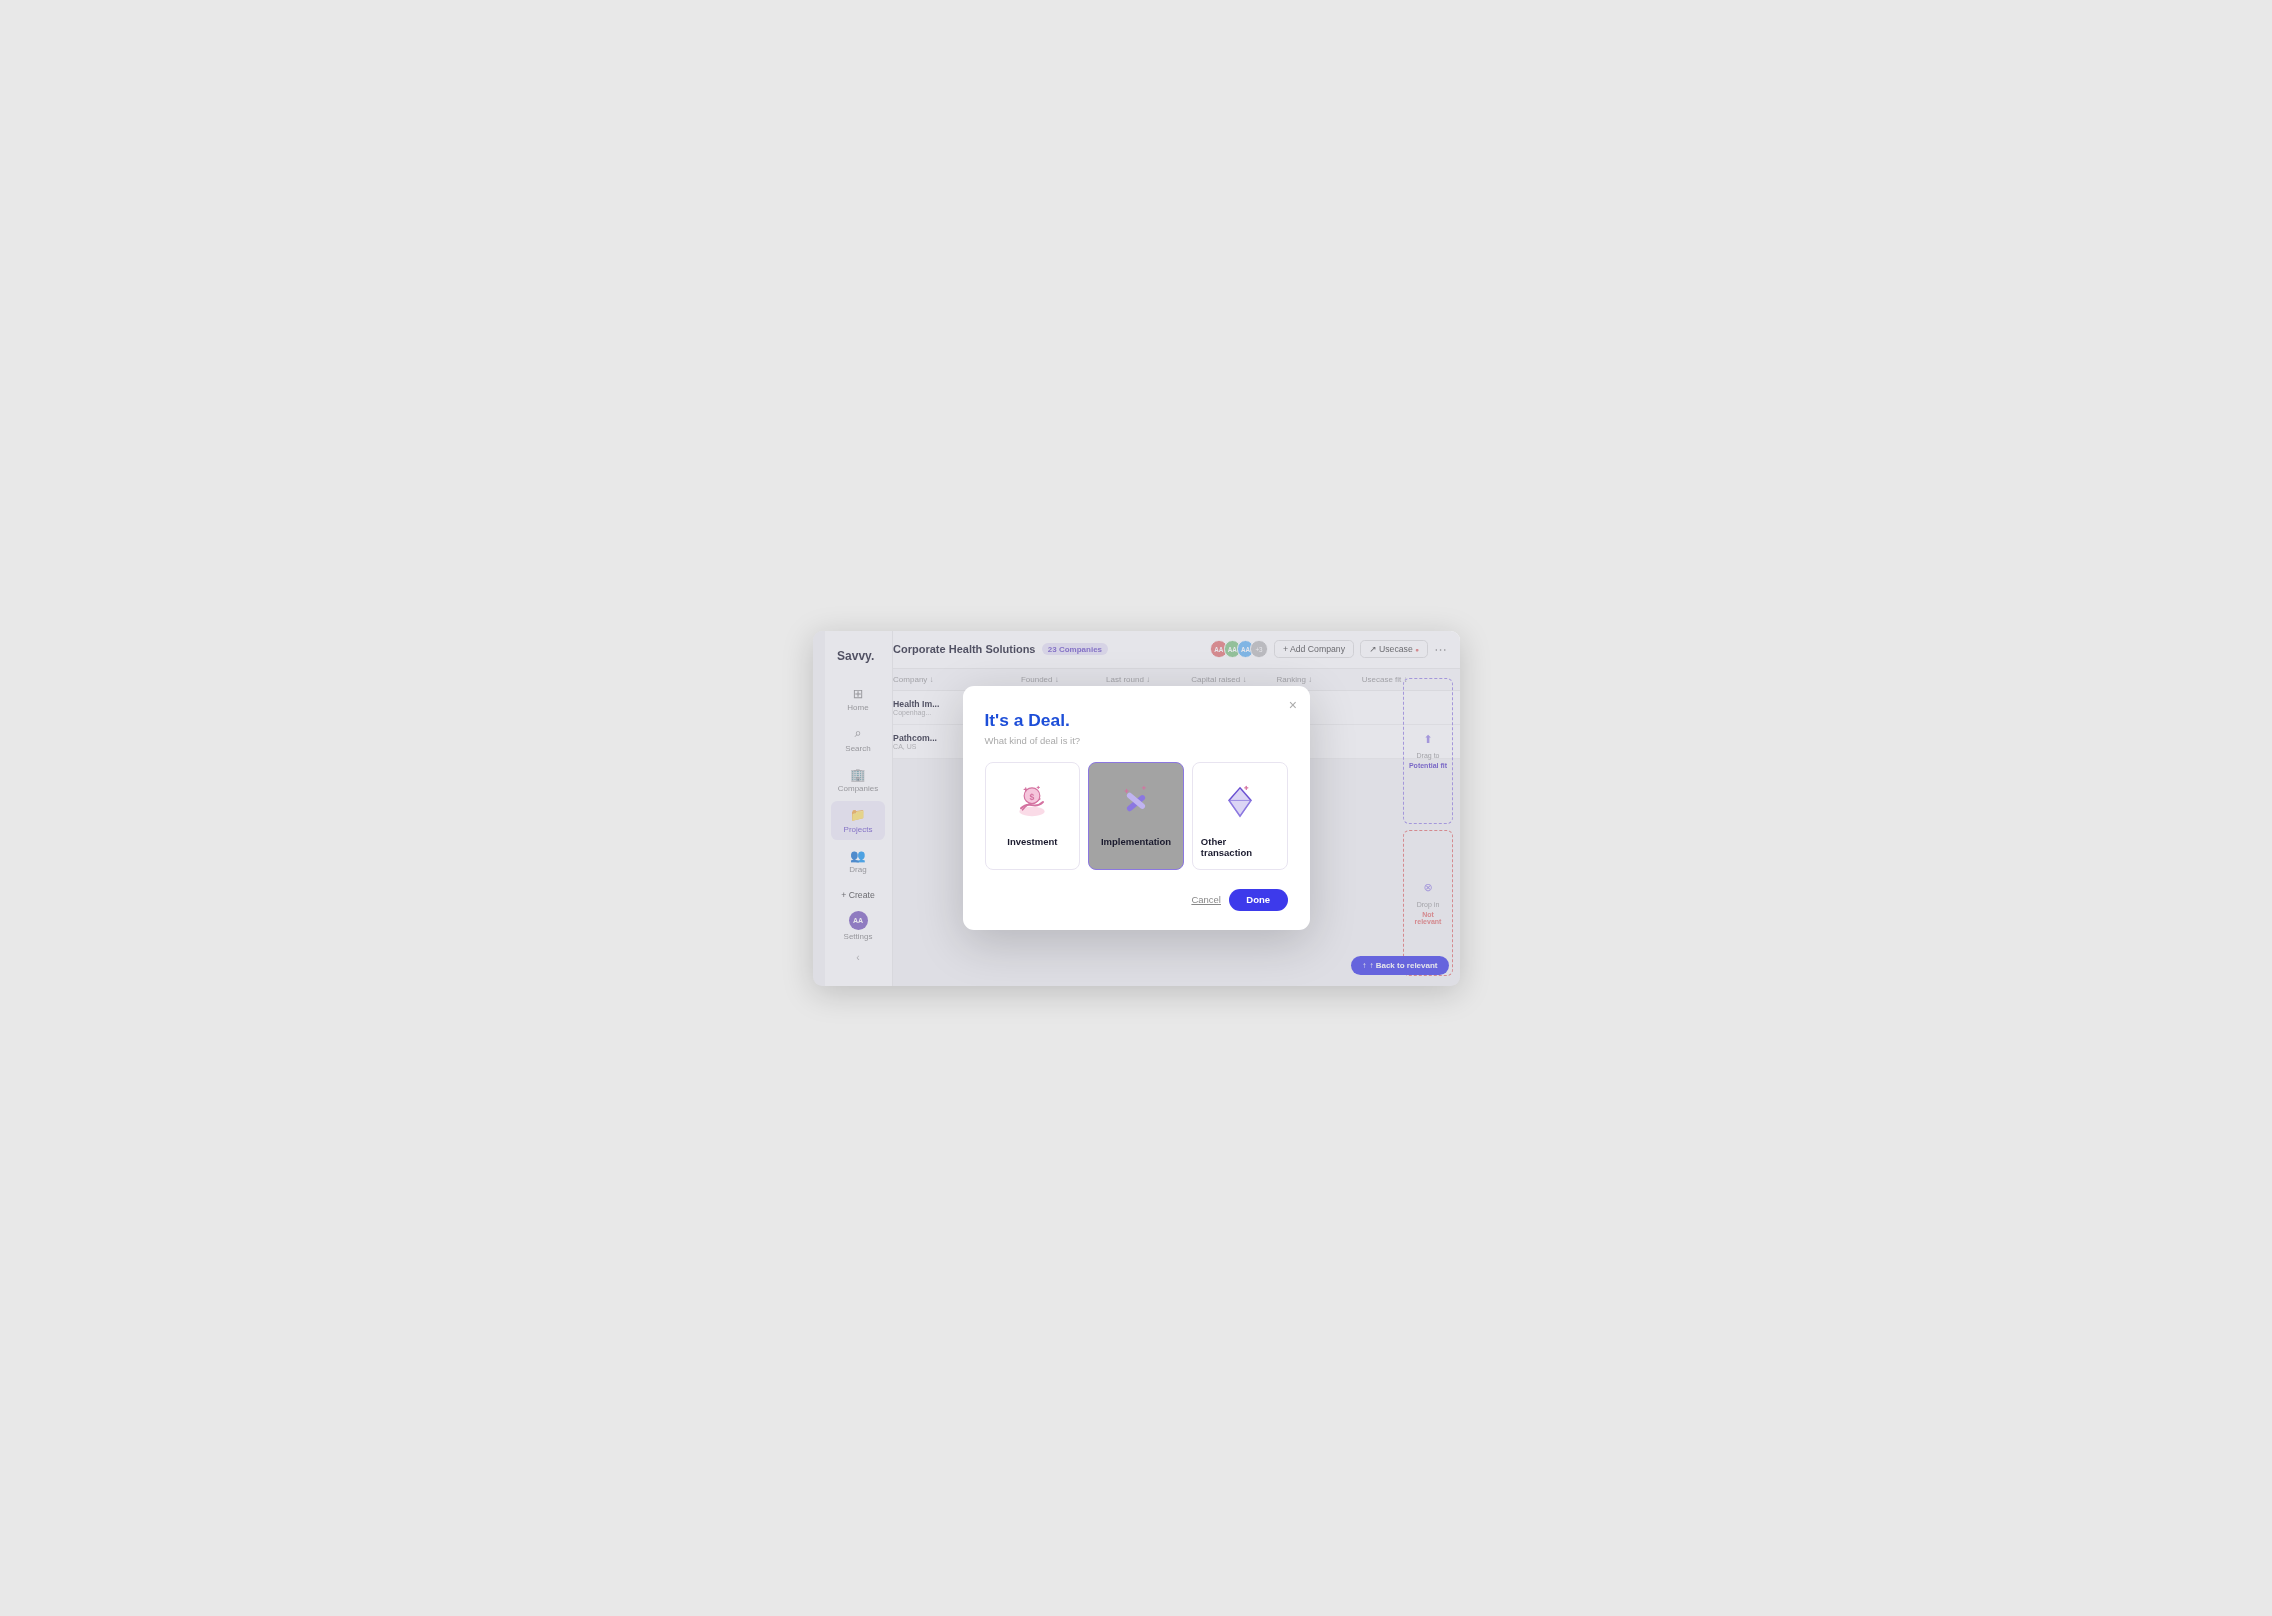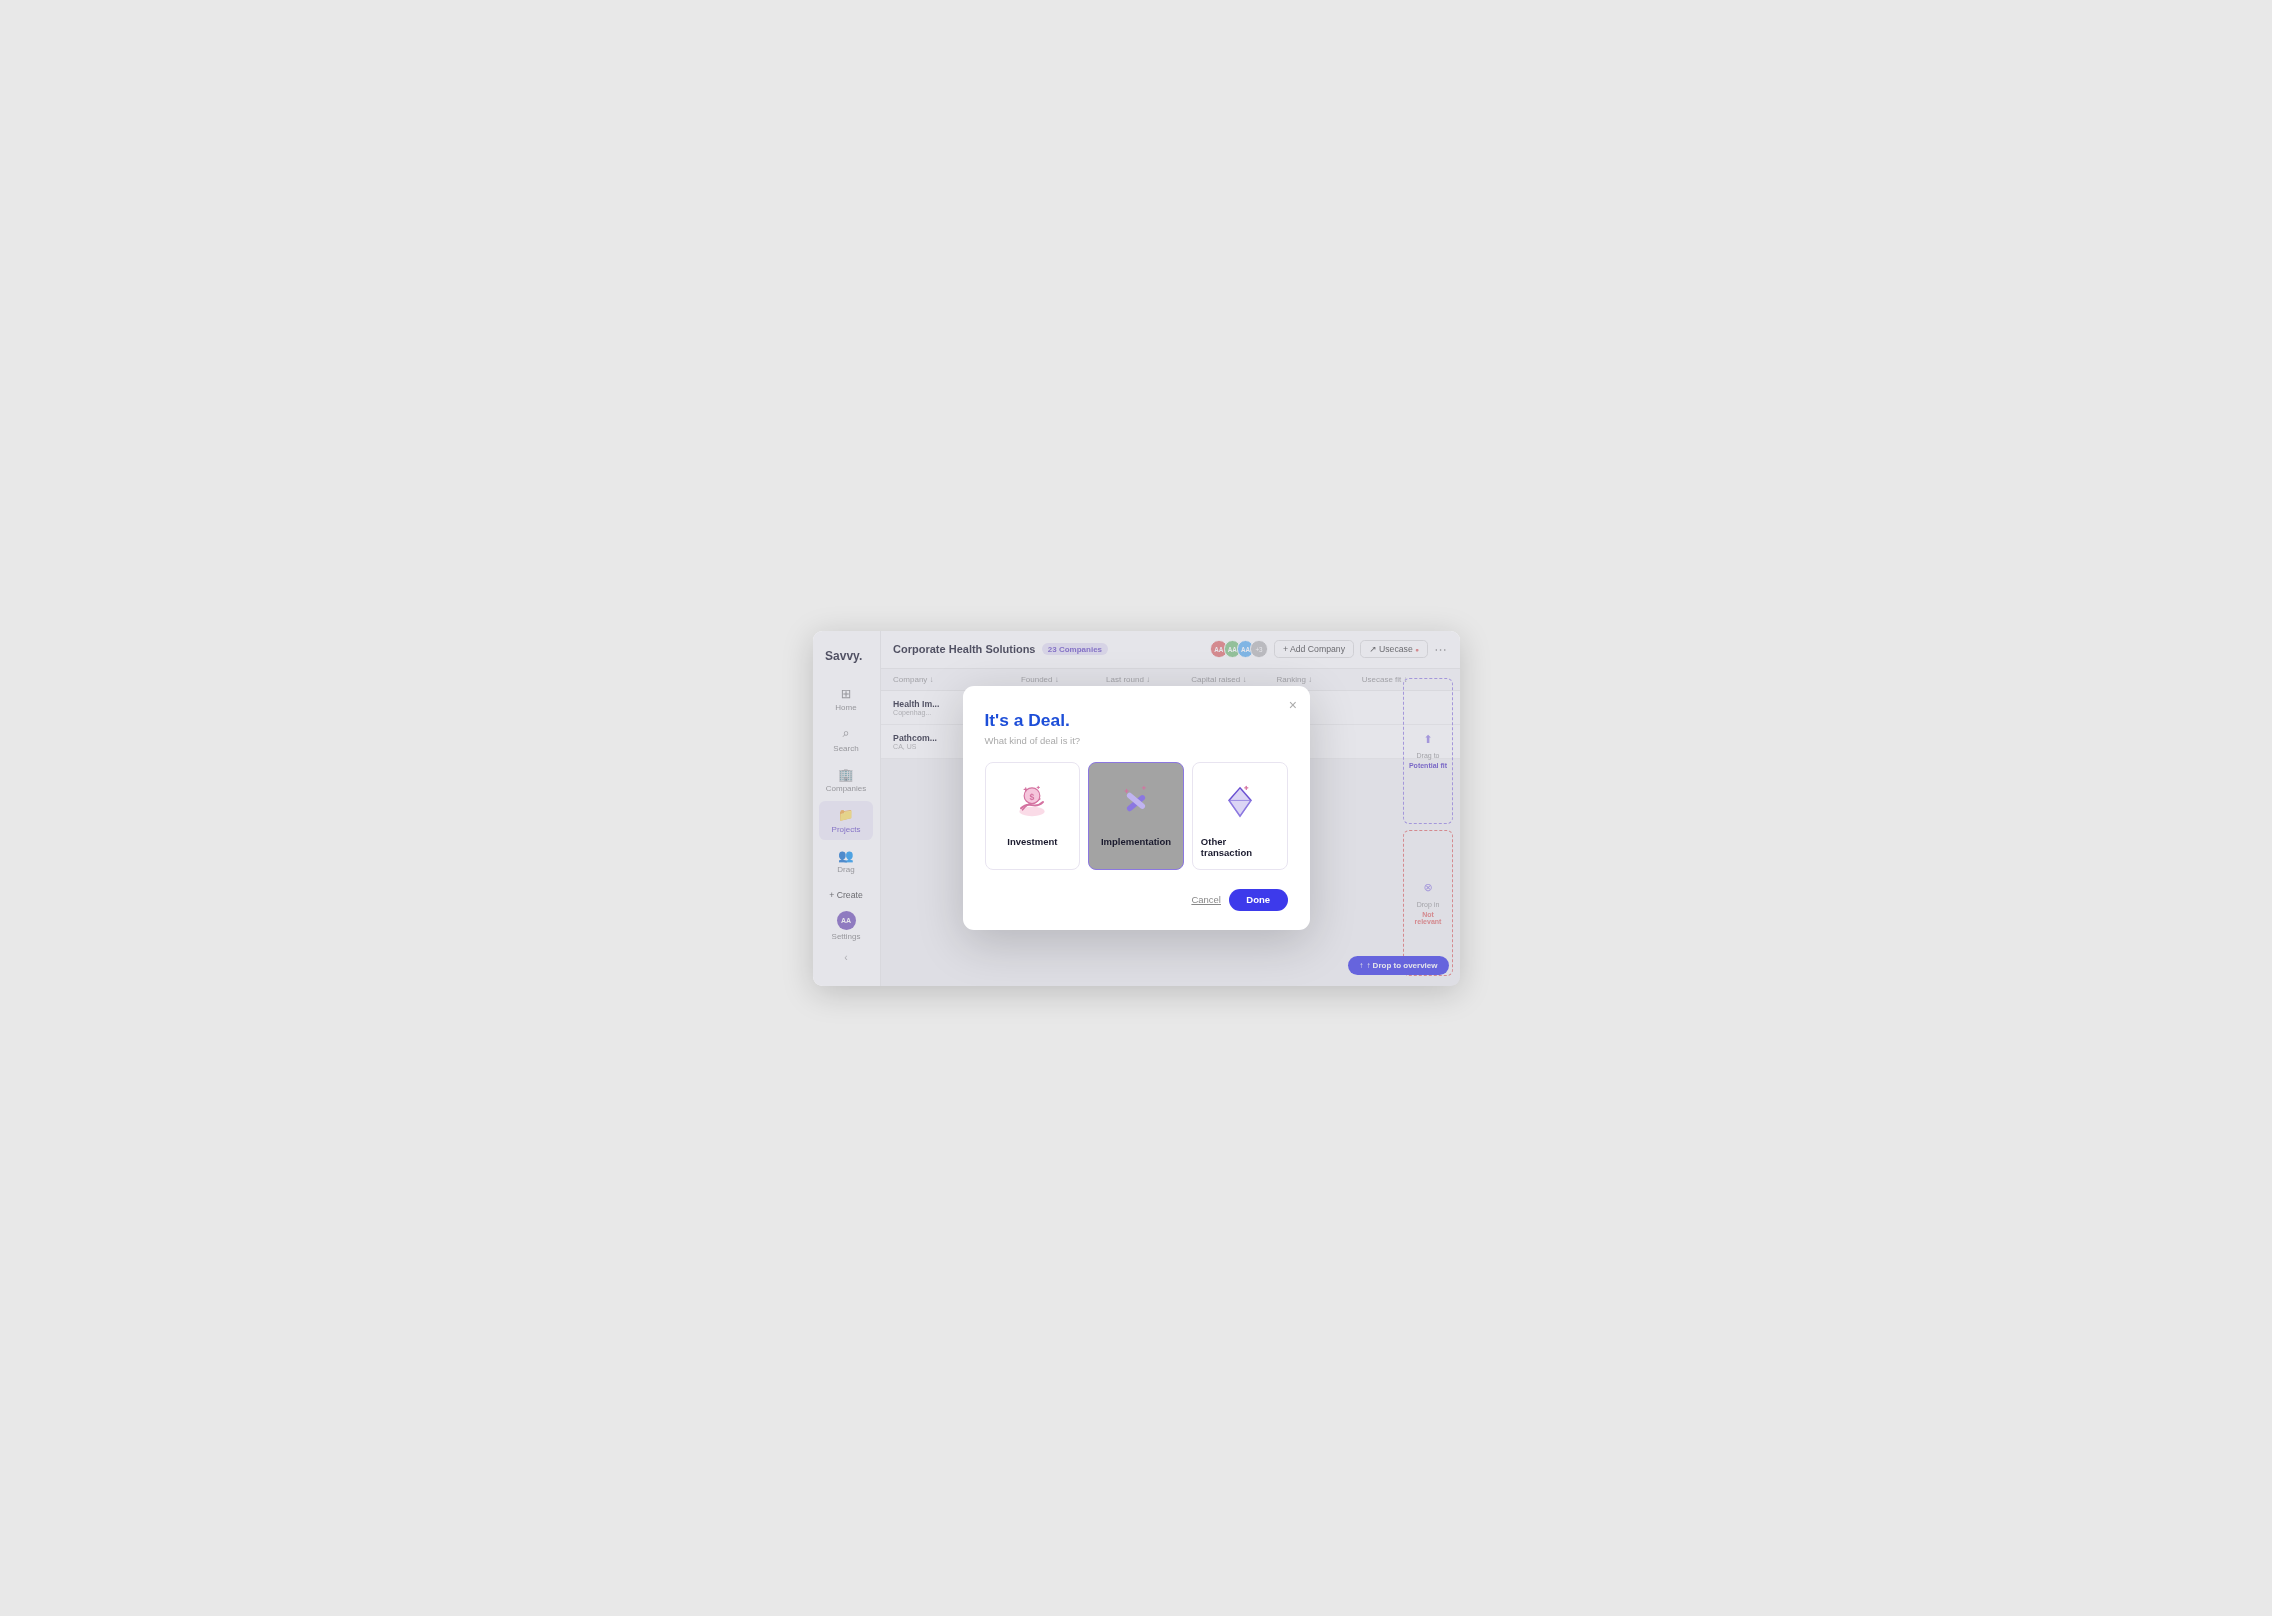--- a/index.html
+++ b/index.html
@@ -17,21 +17,21 @@
       background: #f4f4f6;
       border-radius: 9.5px;
       overflow: hidden;
       box-shadow: 0 6.3px 32px rgba(0,0,0,0.18);
       position: relative;
     }
 
     
     .sidebar {
       position: absolute;
-      left: 0; top: 0; bottom: 0;
+      left: 12px; top: 0; bottom: 0;
       width: 68px;
       background: #fff;
       display: flex;
       flex-direction: column;
       padding: 12.6px 0;
       border-right: 0.8px solid #ececec;
       z-index: 1;
     }
     .sidebar-logo {
       padding: 6.3px 12.6px 16px 12.6px;
@@ -519,21 +519,21 @@
         </div>
         <div class="drop-zone not-relevant">
           <div class="drop-zone-icon">⊗</div>
           <div class="drop-zone-label-sm">Drop in</div>
           <div class="drop-zone-label-bold">Not relevant</div>
         </div>
       </div>
 
       <div class="back-btn">
         <span>↑</span>
-        <span>↑ Drop to overview</span>
+        <span>↑ Back to relevant</span>
       </div>
     </div>
 
   </div>
 
   <div class="overlay">
     <div class="modal">
       <button class="modal-close">×</button>
       <div class="modal-title">It's a Deal.</div>
       <div class="modal-subtitle">What kind of deal is it?</div>

